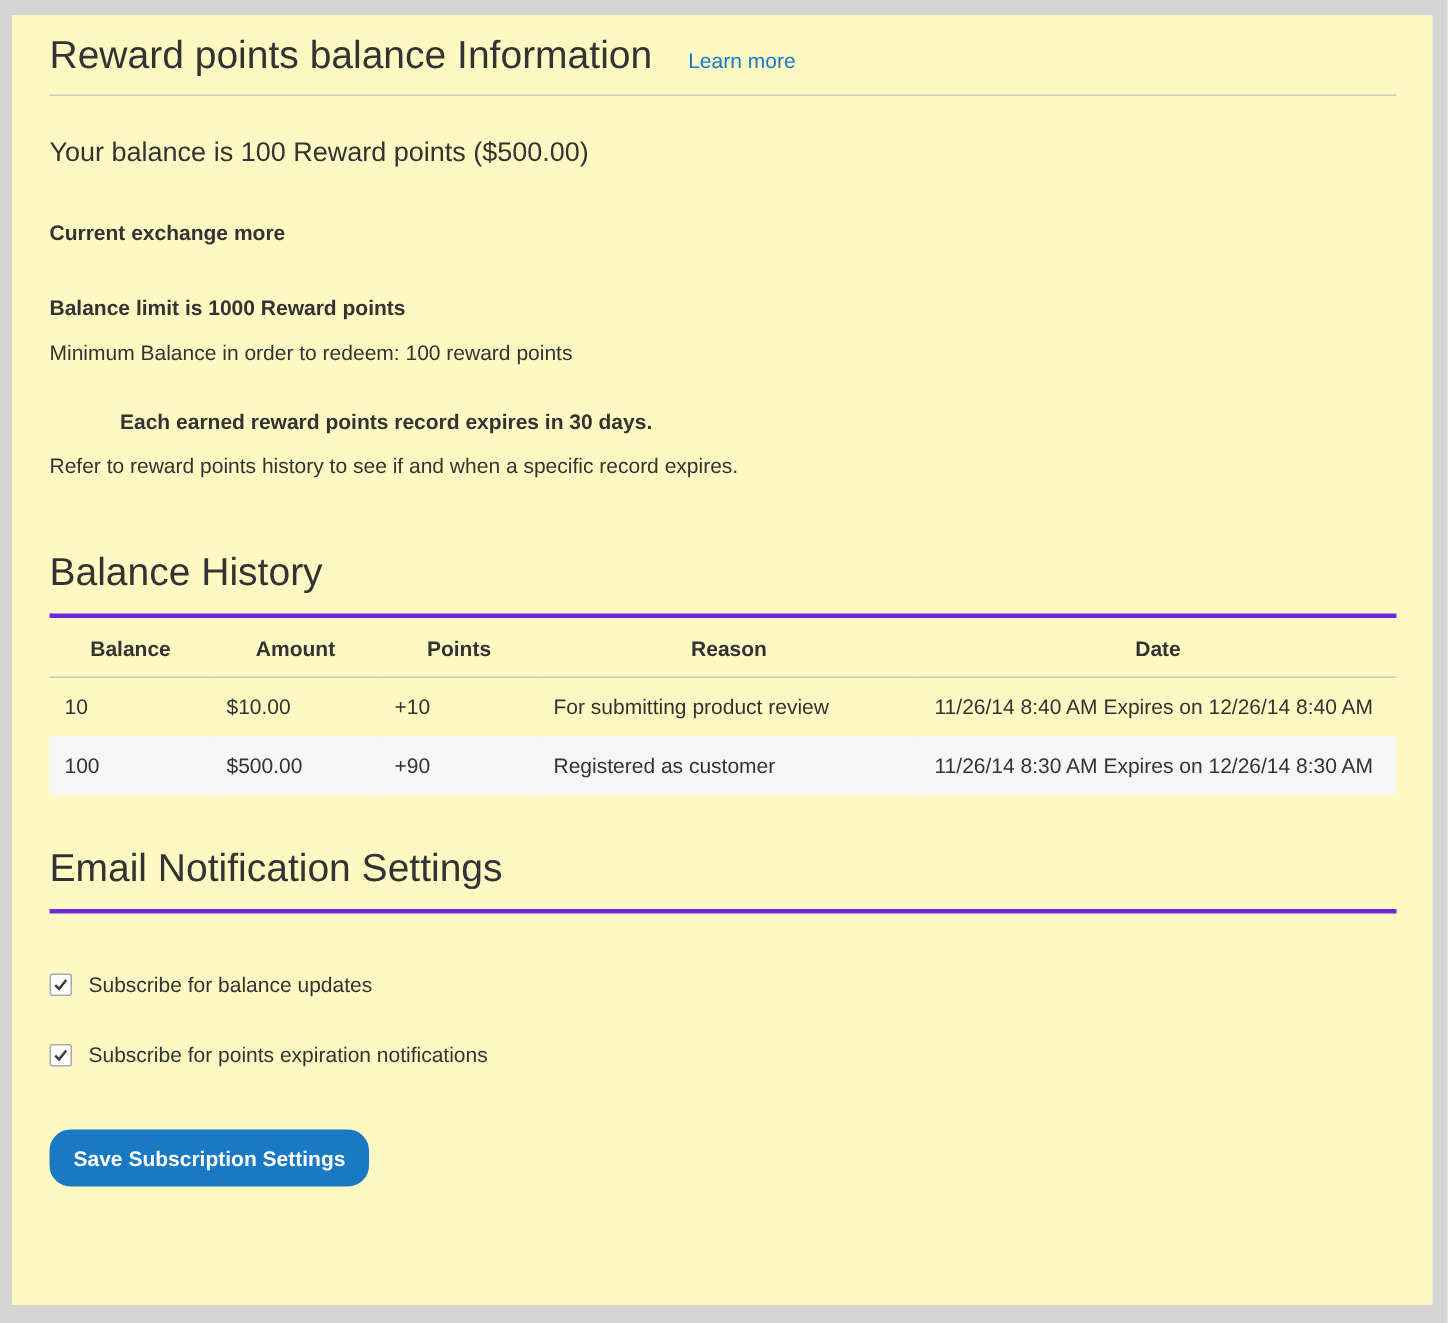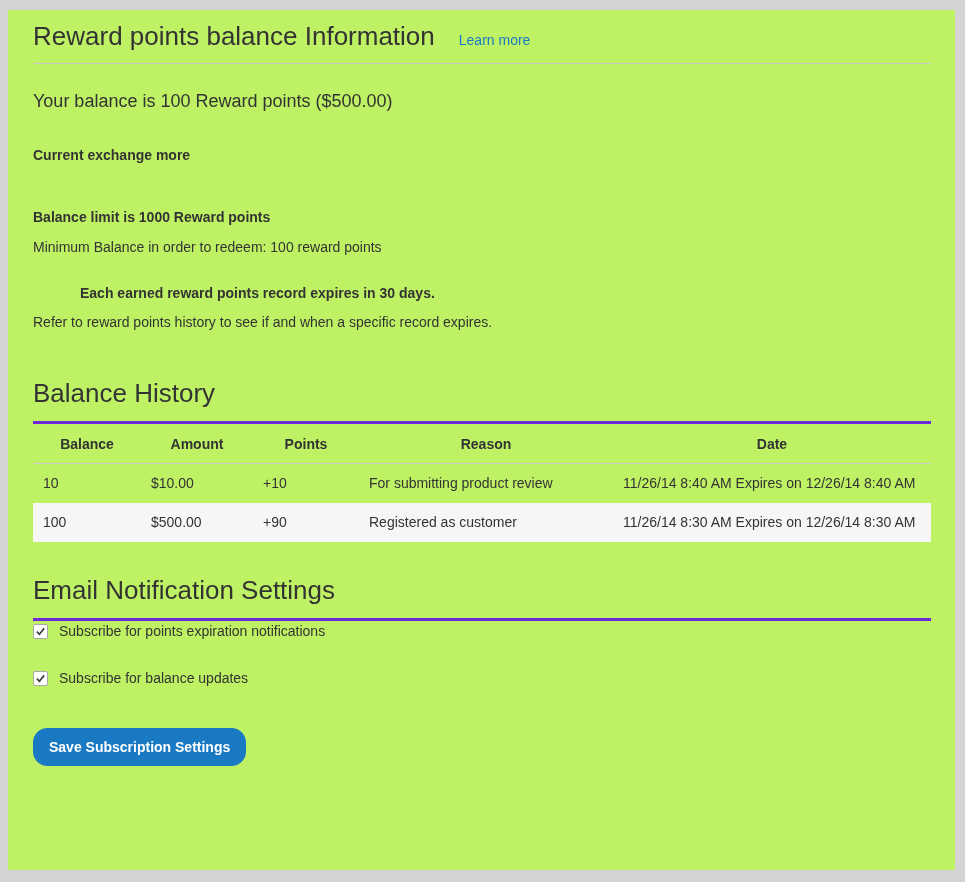--- a/index.html
+++ b/index.html
@@ -8,21 +8,21 @@
     width: 965px; height: 882px;
     background: #d4d4d4;
     font-family: "Liberation Sans", sans-serif;
     color: #333333;
     position: relative;
   }
   .card {
     position: absolute;
     left: 8px; top: 10px;
     width: 947px; height: 860px;
-    background: #bef264;
+    background: #fef9c3;
     padding: 10px 24px 0 25px;
     overflow: hidden;
   }
 
   
   .page-header {
     display: flex;
     align-items: baseline;
     gap: 24px;
     border-bottom: 1px solid #c9c9c9;
@@ -57,21 +57,21 @@
     font-weight: 700;
   }
   .body-line {
     margin: 0;
     font-size: 14px;
     line-height: 20px;
     font-weight: 400;
   }
   .mt32 { margin-top: 32px; }
   .mt26 { margin-top: 26px; padding-left: 47px; }
-  .mt25 { margin-top: 42px; }
+  .mt25 { margin-top: 30px; }
   .mt10 { margin-top: 10px; }
   .mt9  { margin-top: 9px; }
   .rates p { margin: 0; }
 
   
   .section-title {
     margin: 0;
     font-size: 26px;
     line-height: 32px;
     font-weight: 300;
@@ -196,34 +196,34 @@
           <td>Registered as customer</td>
           <td>11/26/14 8:30 AM Expires on 12/26/14 8:30 AM</td>
         </tr>
       </tbody>
     </table>
   </section>
 
   <section class="notify-section">
     <h2 class="section-title">Email Notification Settings</h2>
 
+    <div class="check-row first">
+      <span class="checkbox checked" role="checkbox" aria-checked="true">
+        <svg width="11" height="11" viewBox="0 0 12 12">
+            <path d="M2 6.2 L4.8 9 L10 2.6" stroke="#3e3e3e" stroke-width="1.8" fill="none"></path>
+          </svg>
+      </span>
+      <span class="check-label">Subscribe for balance updates</span>
+    </div>
+
     <div class="check-row">
       <span class="checkbox checked" role="checkbox" aria-checked="true">
         <svg width="11" height="11" viewBox="0 0 12 12">
             <path d="M2 6.2 L4.8 9 L10 2.6" stroke="#3e3e3e" stroke-width="1.8" fill="none"></path>
           </svg>
       </span>
       <span class="check-label">Subscribe for points expiration notifications</span>
     </div>
 
-    <div class="check-row first">
-      <span class="checkbox checked" role="checkbox" aria-checked="true">
-        <svg width="11" height="11" viewBox="0 0 12 12">
-            <path d="M2 6.2 L4.8 9 L10 2.6" stroke="#3e3e3e" stroke-width="1.8" fill="none"></path>
-          </svg>
-      </span>
-      <span class="check-label">Subscribe for balance updates</span>
-    </div>
-
     <button class="save-btn" type="button">Save Subscription Settings</button>
   </section>
 
 </div>
 
 </body></html>

